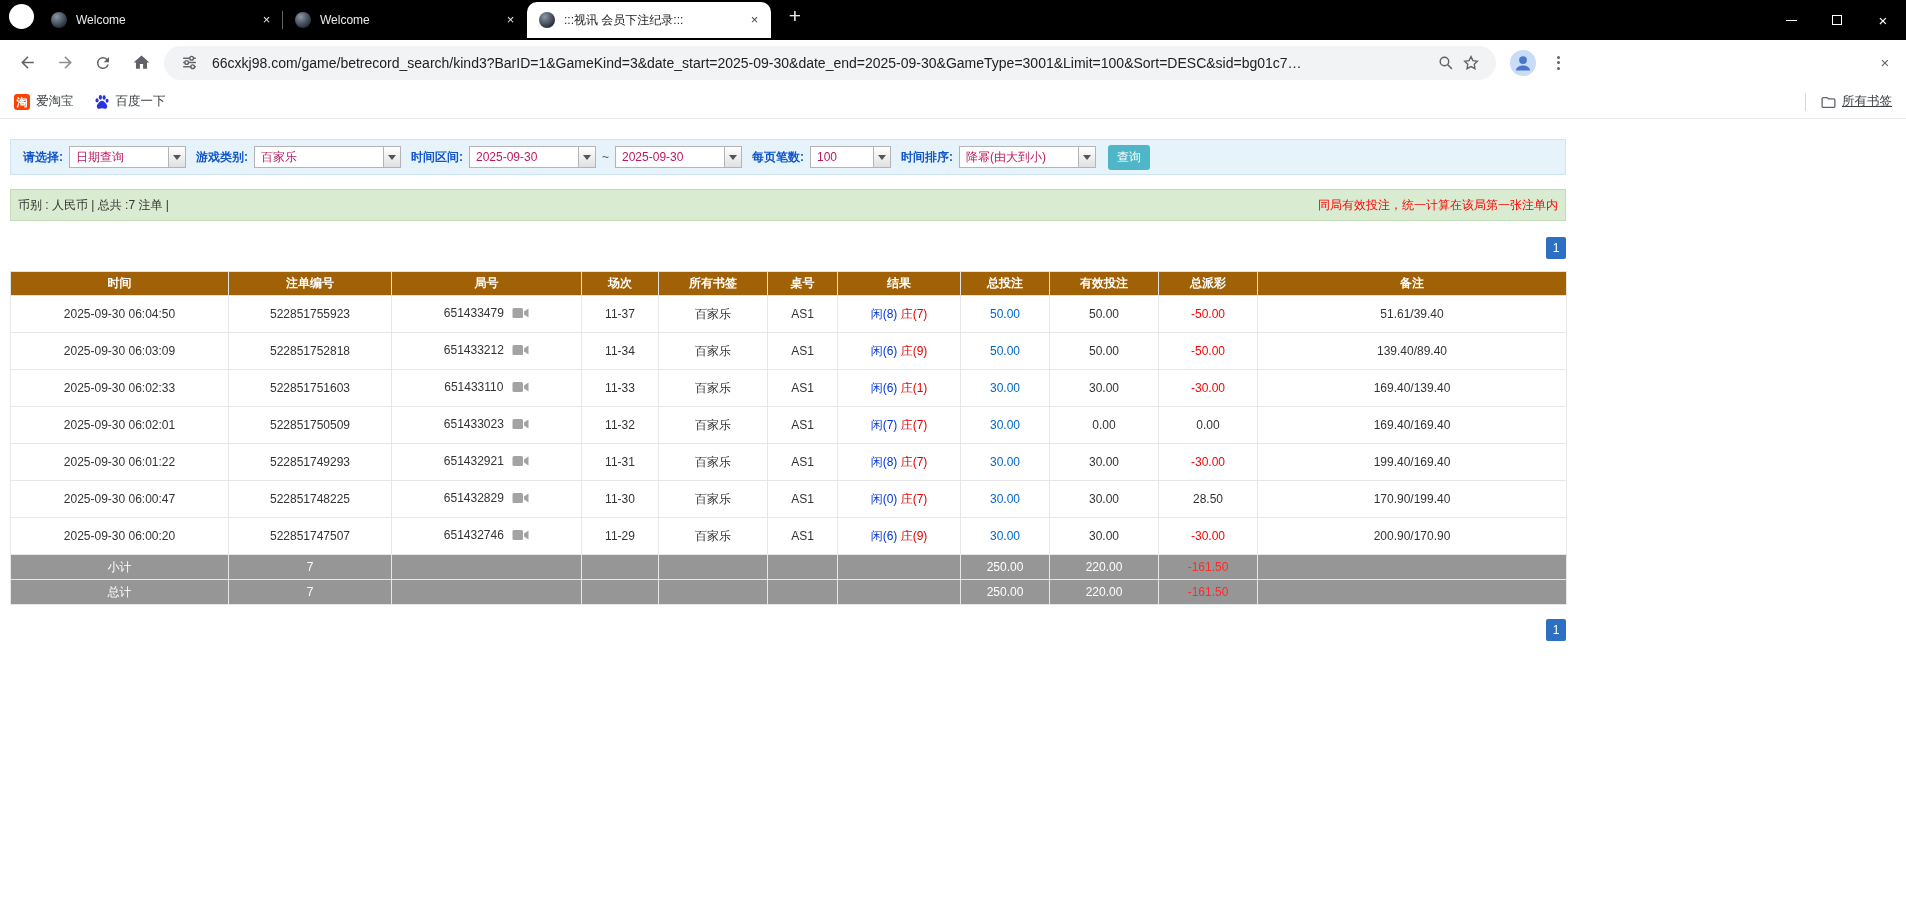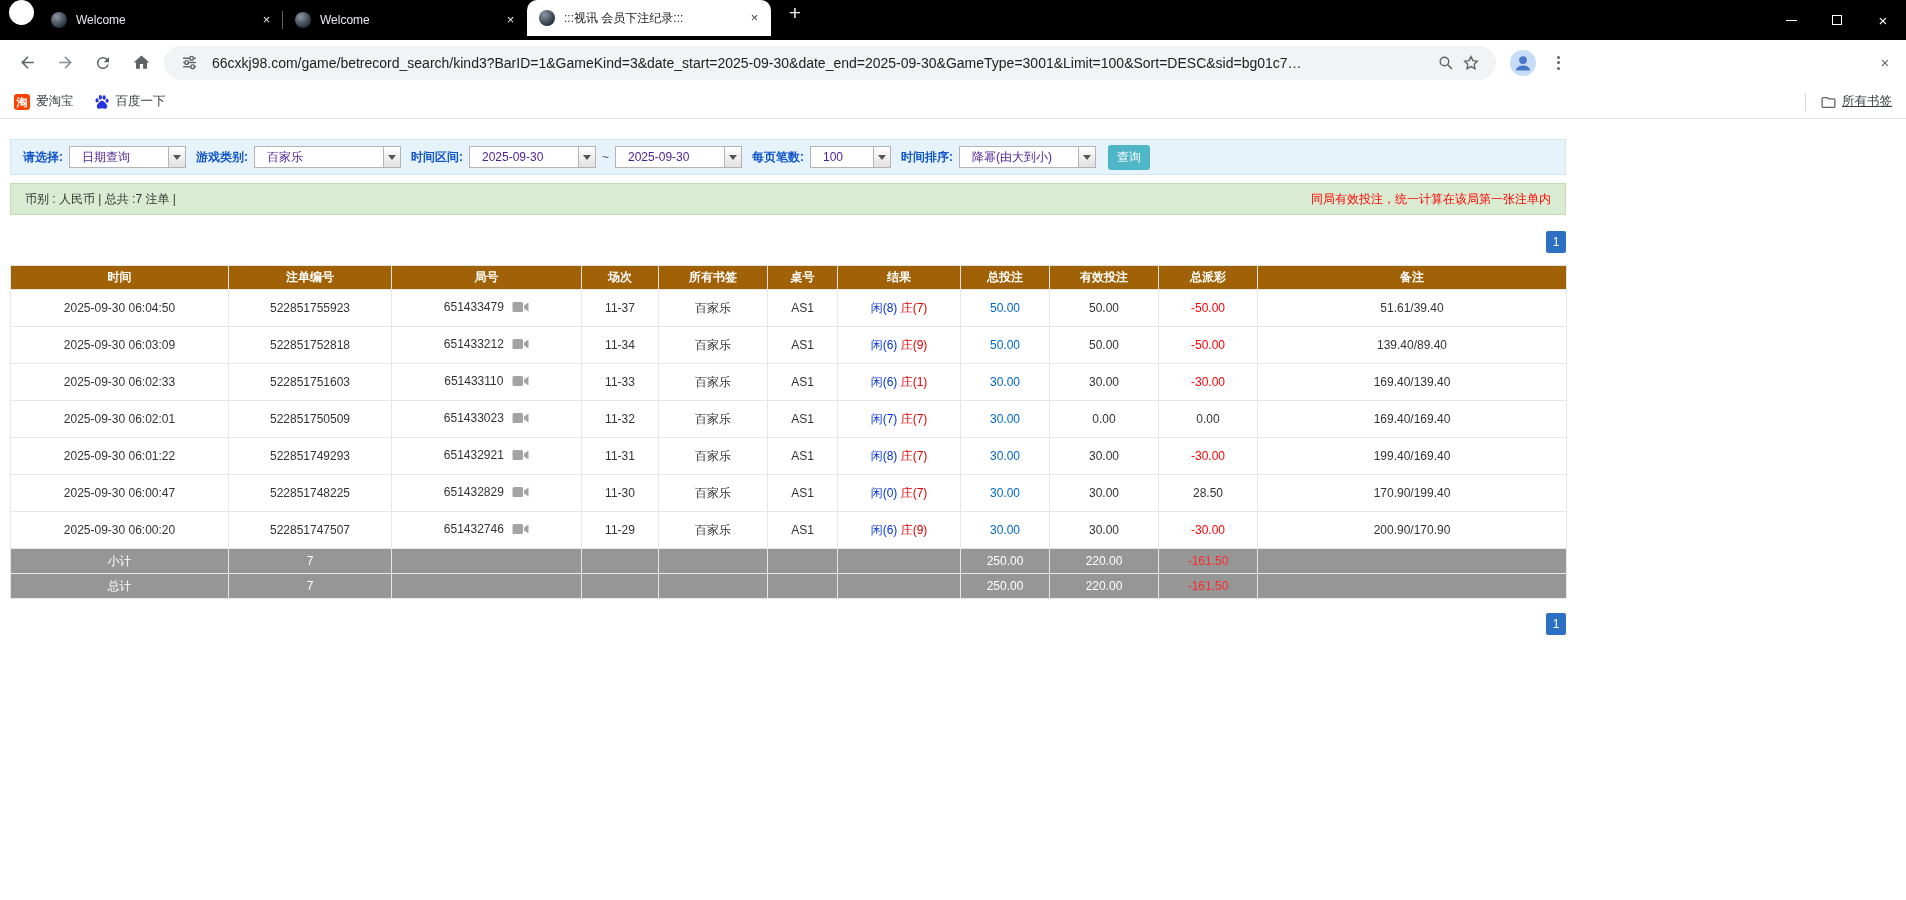--- a/index.html
+++ b/index.html
@@ -1,20 +1,20 @@
 <!DOCTYPE html>
 <html><head>
 <meta charset="utf-8">
 <style>
   * { margin:0; padding:0; box-sizing:border-box; }
   html,body { width:1906px; height:900px; }
   body { font-family:"Liberation Sans", sans-serif; background:#fff; overflow:hidden; }
 
   
-  .tabstrip { height:40px; background:#000; display:flex; align-items:flex-start; position:relative; }
+  .tabstrip { height:40px; background:#000; display:flex; align-items:center; position:relative; }
   .circle-btn { width:25px; height:25px; border-radius:50%; background:#fff; margin:0 5px 7px 9px; flex:none; }
   .tab { width:244px; height:40px; display:flex; align-items:center; padding:0 8px 0 12px; color:#e8eaed; font-size:12px; position:relative; cursor:default; }
   .tab .sep { position:absolute; right:0; top:11px; height:18px; width:1px; background:#5f6368; }
   .tab.active { background:#fff; height:36px; border-radius:10px 10px 0 0; color:#202124; }
   .favicon { width:16px; height:16px; border-radius:50%; flex:none;
              background:radial-gradient(circle at 35% 30%, #8d97a5 0%, #2b3440 70%, #10151c 100%); margin-right:9px; }
   .tab-title { flex:1; white-space:nowrap; overflow:hidden; }
   .tab-close { width:17px; height:17px; line-height:16px; text-align:center; border-radius:50%; font-size:13px; flex:none; }
   .tab.active .tab-close { color:#444; }
   .newtab { color:#e8eaed; font-size:21px; width:28px; height:28px; line-height:25px; text-align:center; margin:0 0 6px 10px; border-radius:50%; }
@@ -41,30 +41,30 @@
   .bm-divider { width:1px; height:18px; background:#d4d6d8; margin-right:14px; }
 
   
   .content { padding:20px 10px 0 10px; }
   .page-title { font-size:15px; color:#222; margin-bottom:16px; }
 
   .filterbar { width:1556px; height:36px; background:#e6f3fa; border:1px solid #cfe6f2; display:flex; align-items:center; padding:0 10px; font-size:12px; }
   .flabel { color:#1155cc; font-weight:bold; margin:0 6px 0 10px; white-space:nowrap; }
   .flabel:first-child { margin-left:2px; }
   .combo { display:flex; height:22px; border:1px solid #b4b4b4; background:#fff; align-items:stretch; }
-  .combo-text { padding:0 12px; line-height:20px; color:#4c1d95; white-space:nowrap; }
+  .combo-text { padding:0 6px; line-height:20px; color:#be185d; white-space:nowrap; }
   .combo-arrow { width:17px; border-left:1px solid #b4b4b4; background:linear-gradient(#fefefe,#e1e1e1); display:flex; align-items:center; justify-content:center; }
   .combo-arrow i { width:0; height:0; border-left:4px solid transparent; border-right:4px solid transparent; border-top:5px solid #555; }
   .w120 .combo-text { width:98px; }  .w150 .combo-text { width:128px; }
   .w130 .combo-text { width:108px; } .w86 .combo-text  { width:62px; }
   .w140 .combo-text { width:118px; }
   .tilde { color:#555; margin:0 6px; }
   .search-btn { margin-left:12px; background:#4fb6c8; color:#fff; font-size:12px; padding:4px 9px; border:none; border-radius:3px; cursor:pointer;font-family:Liberation Serif, serif; }
 
-  .summarybar { width:1556px; height:32px; background:#d9ecd2; border:1px solid #c2ddb5; display:flex; align-items:center; justify-content:space-between; padding:0 14px; font-size:12px; color:#333; margin-top:8px; }
+  .summarybar { width:1556px; height:32px; background:#d9ecd2; border:1px solid #c2ddb5; display:flex; align-items:center; justify-content:space-between; padding:0 7px; font-size:12px; color:#333; margin-top:14px; }
   .notice { color:#ff0000; }
 
   .pagerow { width:1556px; display:flex; justify-content:flex-end; margin-top:16px; }
   .pagebtn { min-width:20px; height:22px; background:#2d6fc2; color:#fff; font-size:12px; display:flex; align-items:center; justify-content:center; border-radius:2px; padding:0 5px; cursor:pointer; }
 
   table.bet-table { width:1556px; border-collapse:collapse; table-layout:fixed; font-size:12px; margin-top:12px; }
   .bet-table th { background:#a16207; color:#fff; height:24px; font-weight:bold; border:1px solid #e3e3e3; text-align:center; }
   .bet-table td { height:37px; text-align:center; border:1px solid #e7e7e7; color:#333; background:#fff; white-space:nowrap; }
   .bet-table tr.foot td { background:#969696; color:#fff; height:25px; }
   .player { color:#0033dd; }

